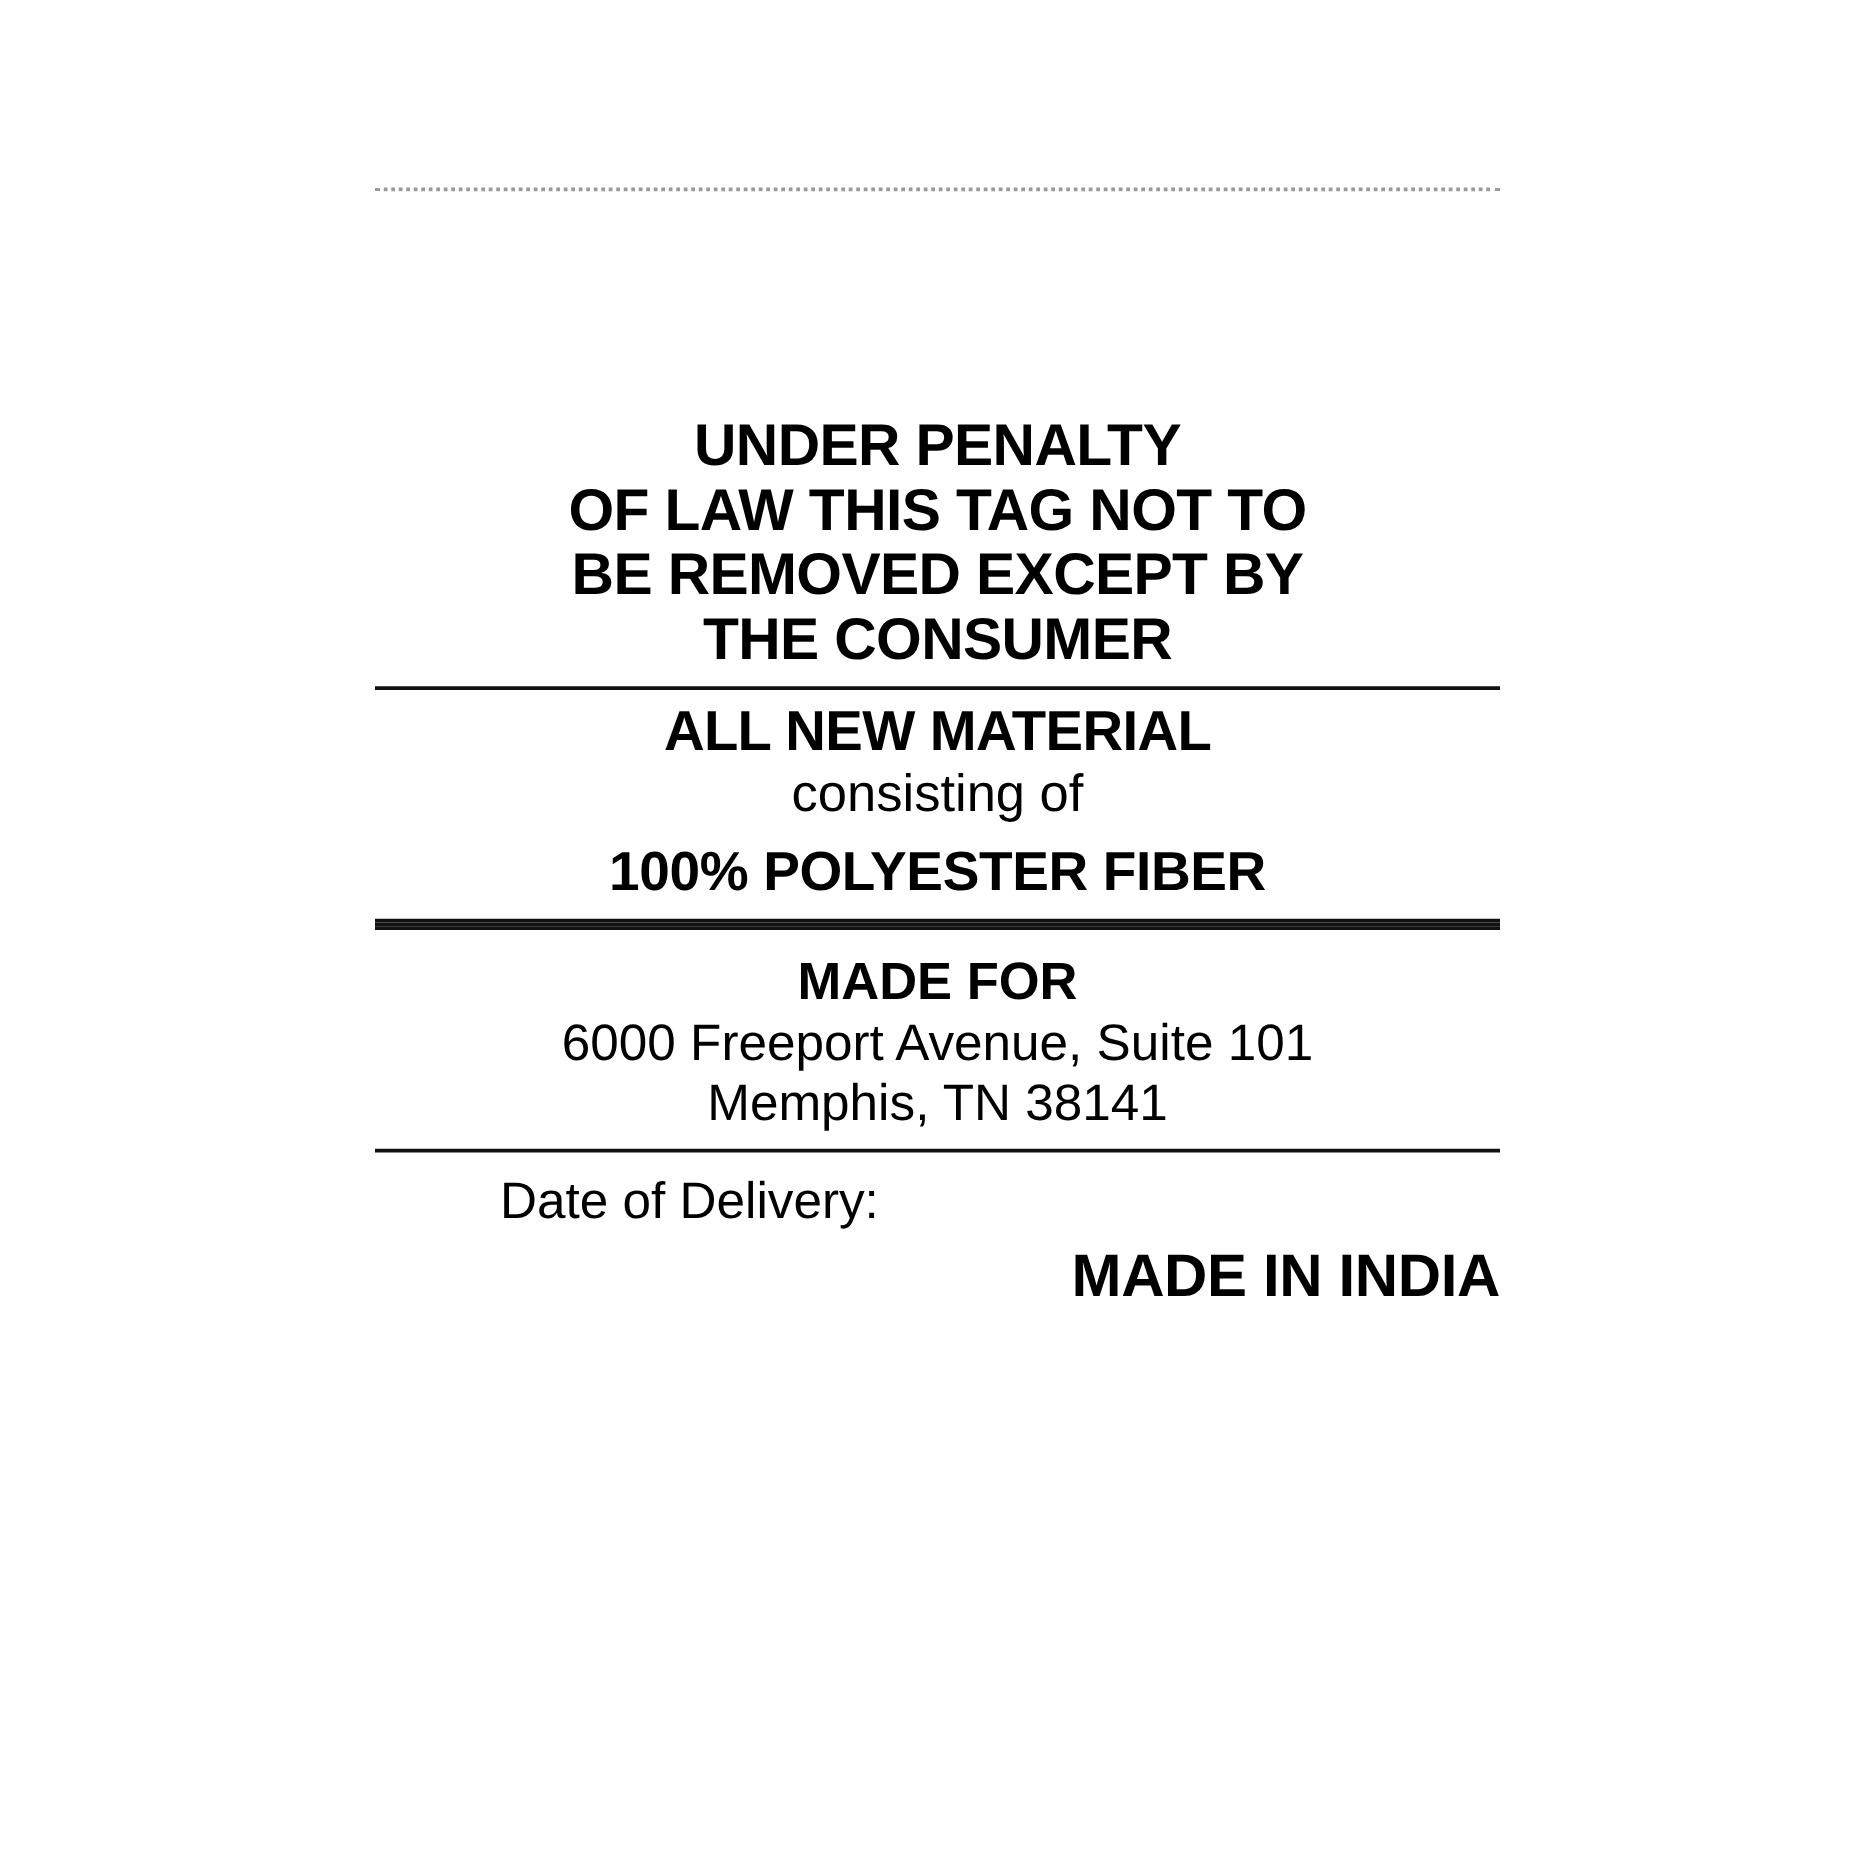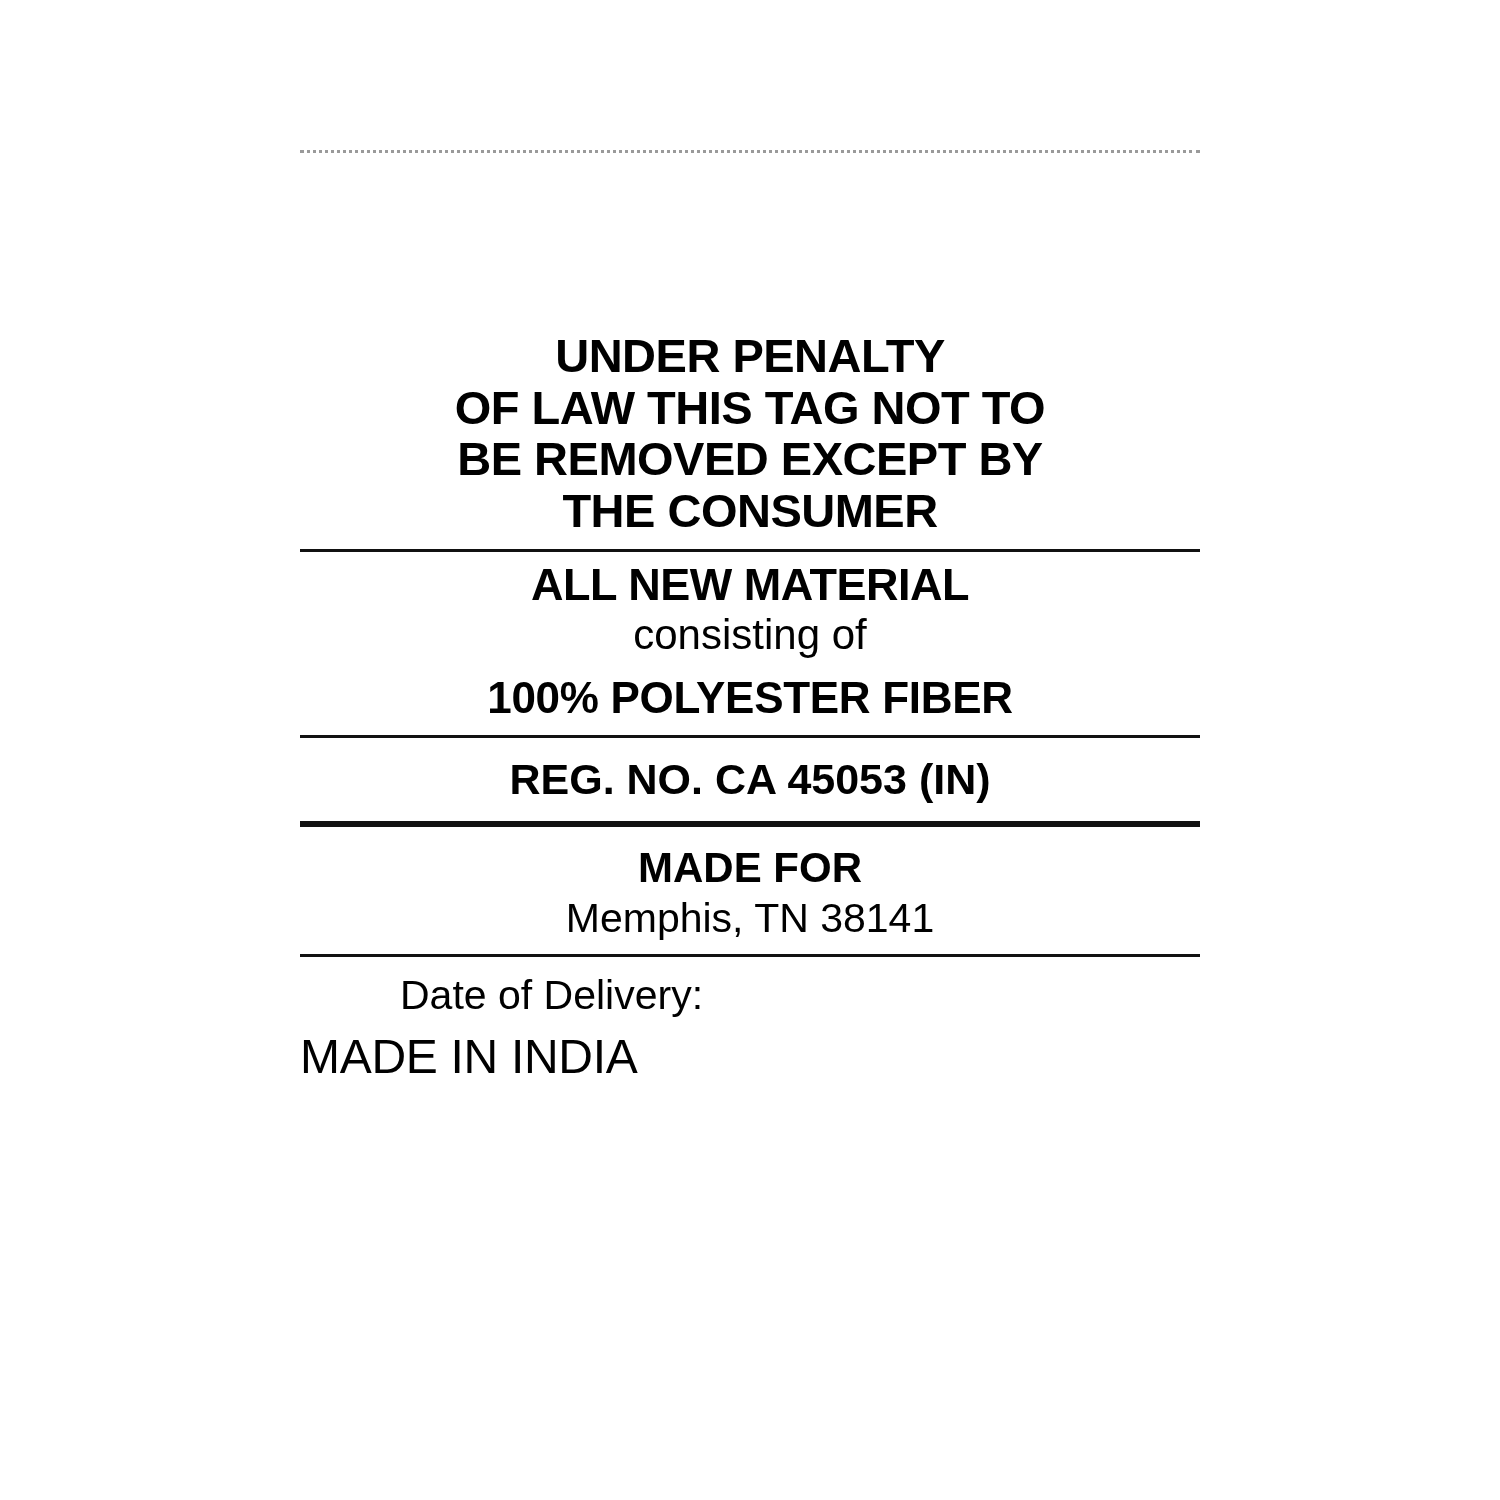--- a/index.html
+++ b/index.html
@@ -116,24 +116,24 @@
 
   .delivery {
     font-weight: normal;
     font-size: 41px;
     line-height: 1.2;
     text-align: left;
     padding: 14px 0 2px 100px;
   }
 
   .madein {
-    font-weight: normal;
+    font-weight: bold;
     font-size: 48px;
     line-height: 1.2;
-    text-align: left;
+    text-align: right;
     padding-top: 6px;
     letter-spacing: -0.3px;
   }
 
   .line {
     display: block;
   }
 </style>
 </head>
 <body>
@@ -154,30 +154,30 @@
     <div class="rule"></div>
 
     <div class="row block">
       <div class="allnew">ALL NEW MATERIAL</div>
       <div class="consisting">consisting of</div>
       <div class="fiber">100% POLYESTER FIBER</div>
     </div>
 
     <div class="rule"></div>
 
-    <div class="row regno">REG. NO.  CA 45053 (IN)</div>
 
     <div class="rule"></div>
 
 
     <div class="rule"></div>
 
     <div class="row">
       <div class="madefor-title">MADE FOR</div>
       <div class="madefor-lines">
+        <span class="line">6000 Freeport Avenue, Suite 101</span>
         <span class="line">Memphis, TN 38141</span>
       </div>
     </div>
 
     <div class="rule"></div>
 
     <div class="delivery">Date of Delivery:</div>
 
     <div class="madein">MADE IN INDIA</div>
 

